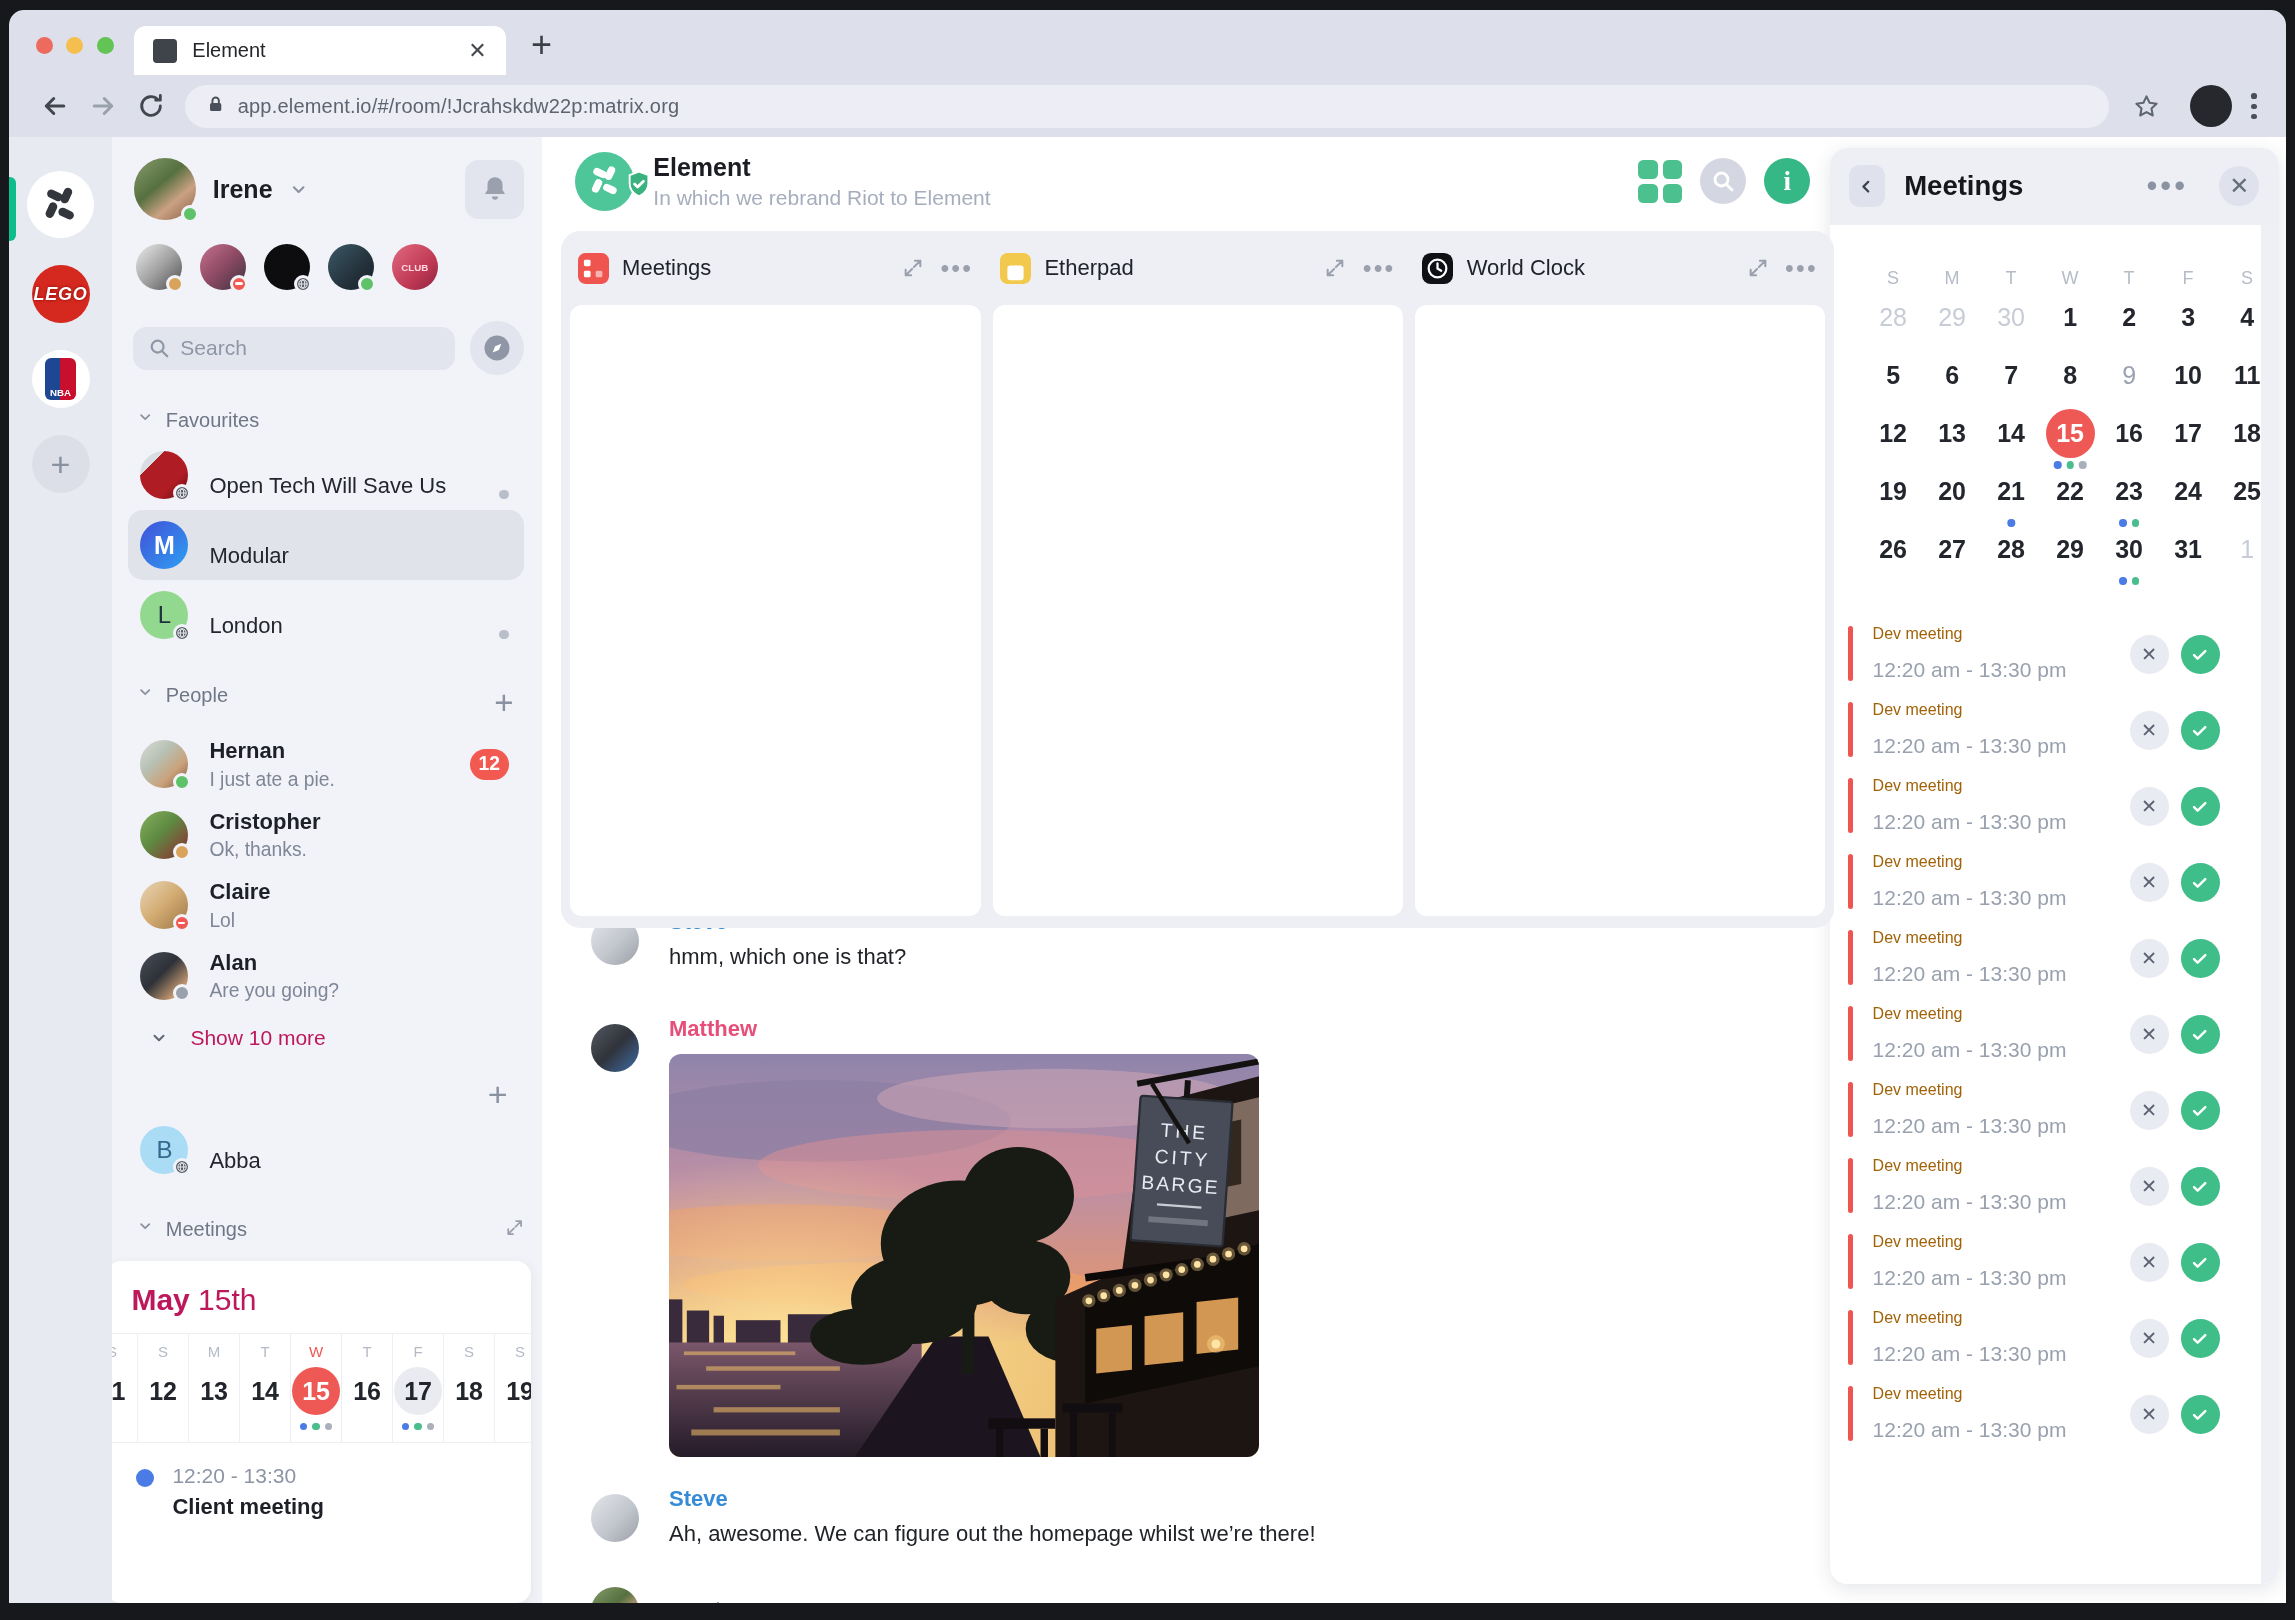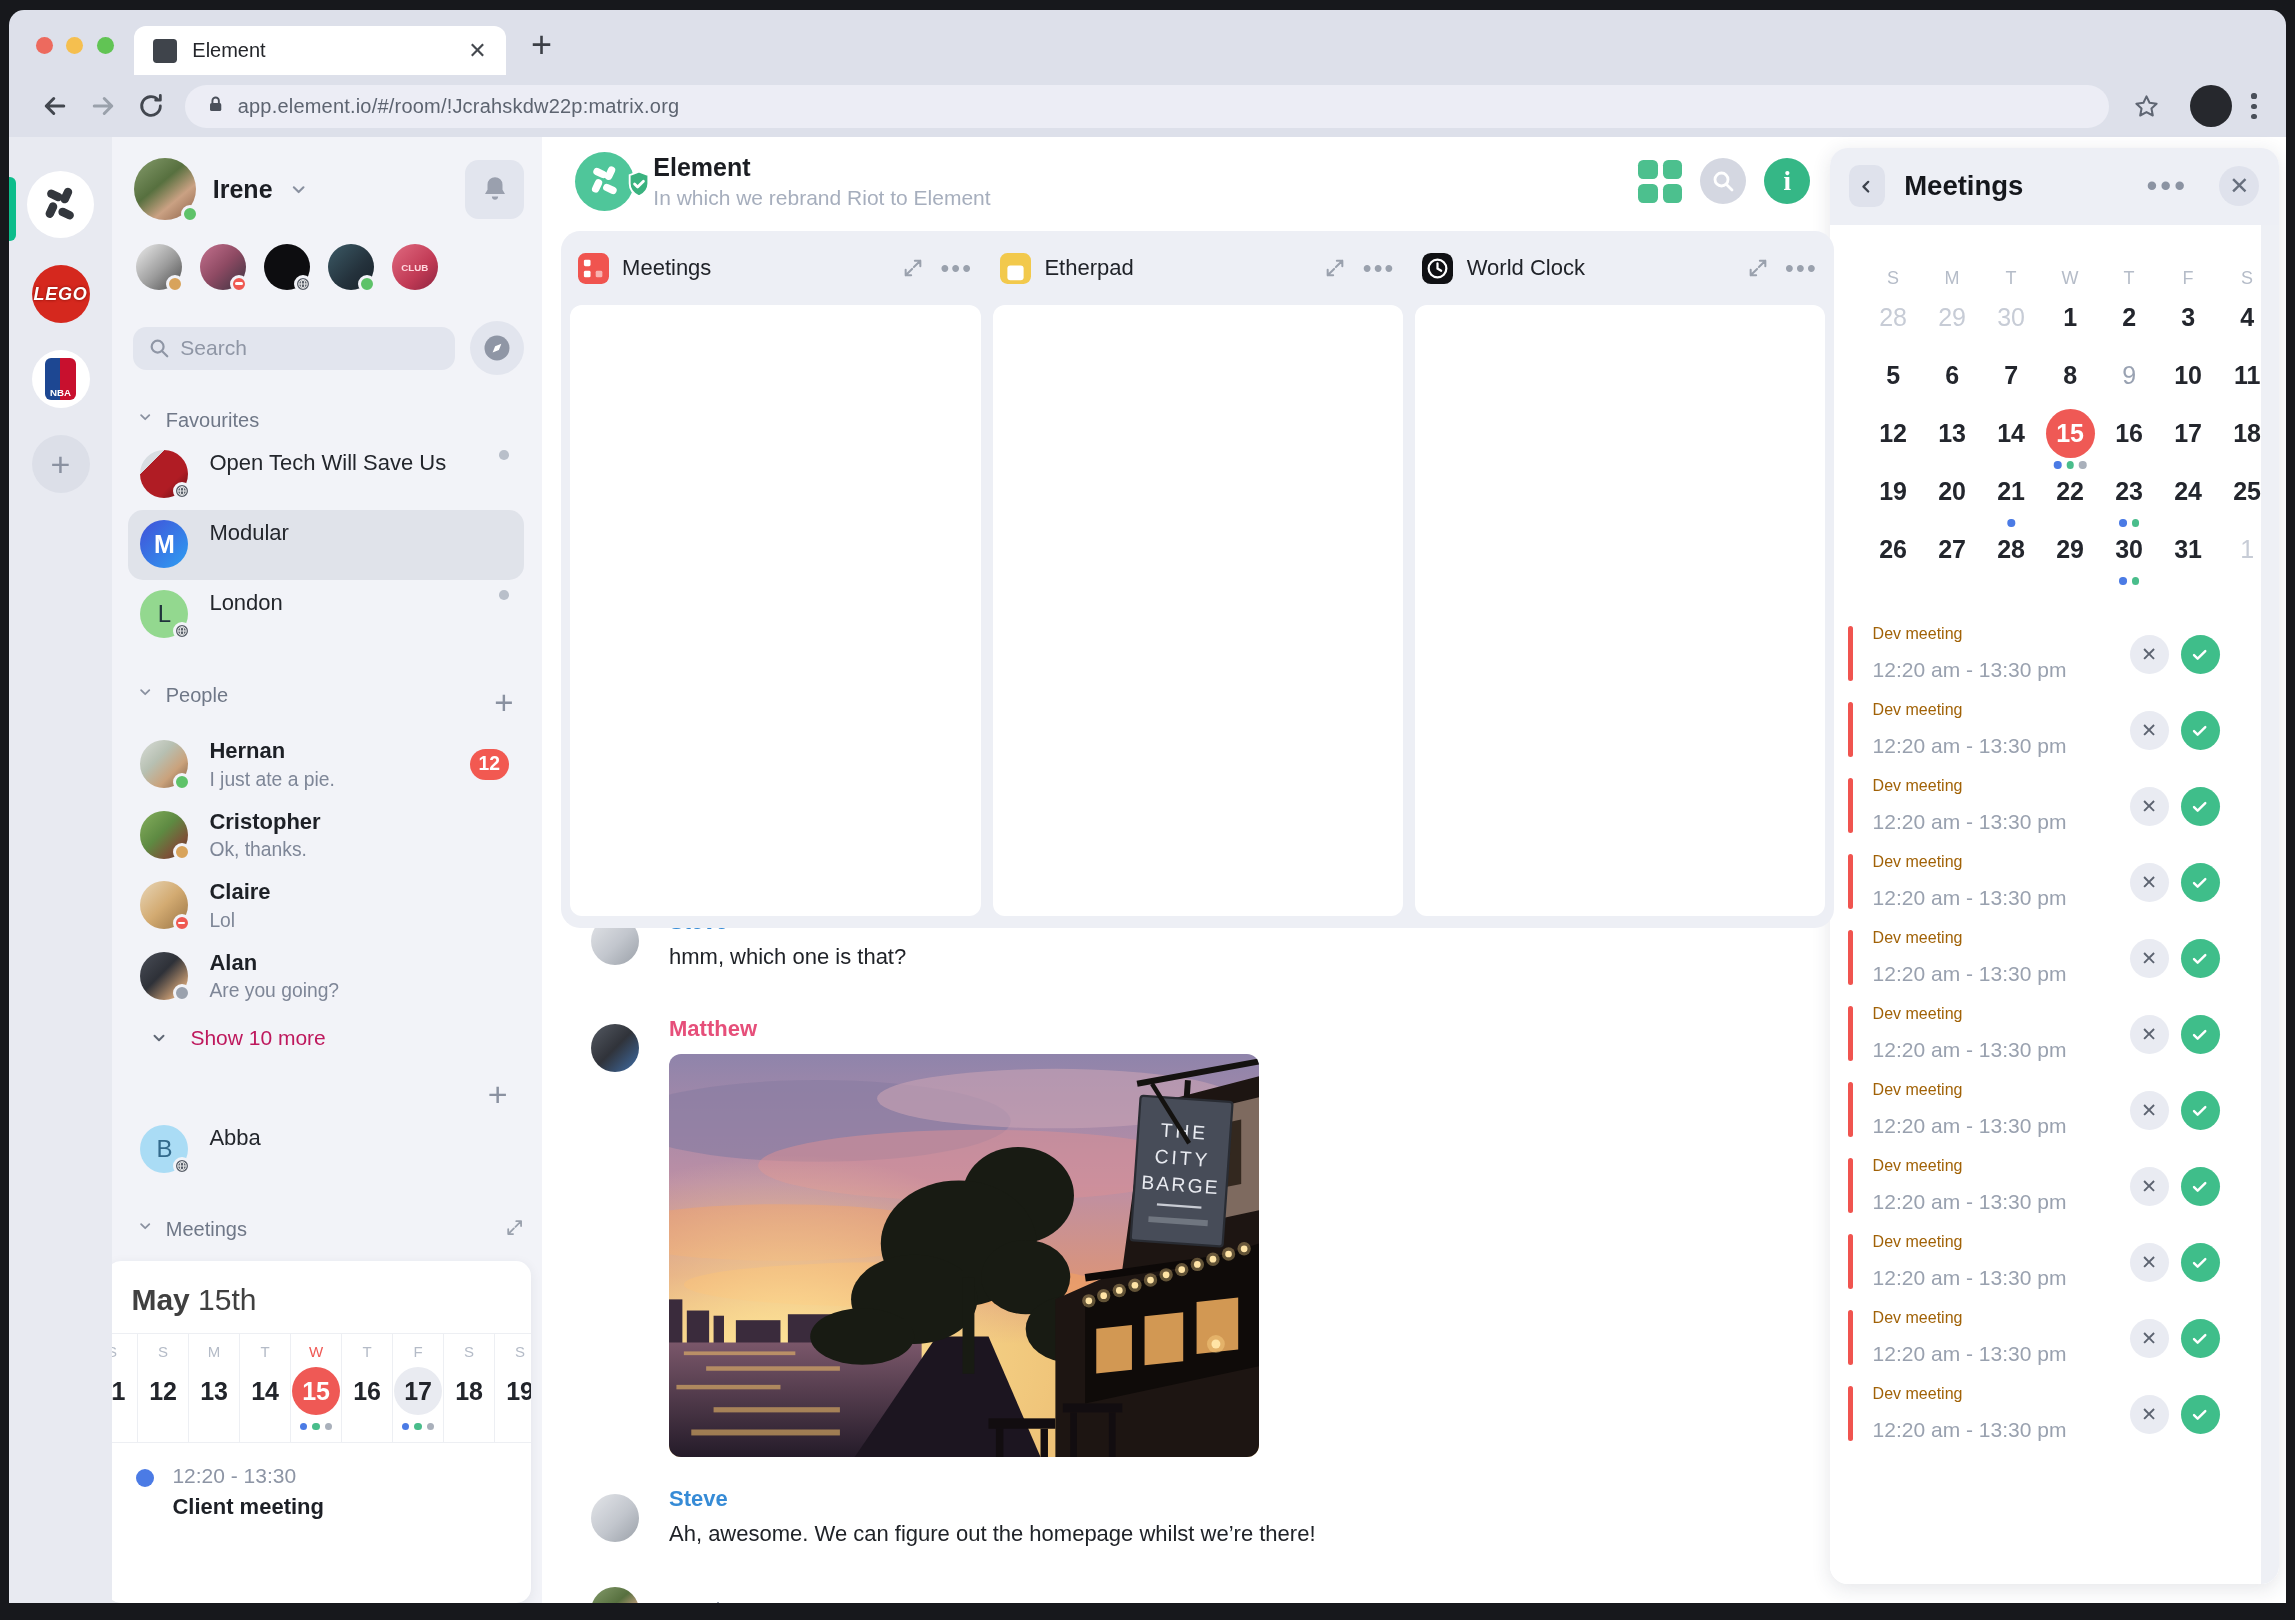--- a/index.html
+++ b/index.html
@@ -48,21 +48,21 @@
   .profile-name{font-size:25px;font-weight:700;color:#1c1e24}
   .bell-btn{margin-left:auto;width:59px;height:59px;border-radius:13.4px;background:#e2e5ee;display:grid;place-items:center}
   .avatars-row{display:flex;gap:18px;margin:24px 0 0 7.4px}
   .mini-av{width:46px;height:46px}
   .search-row{display:flex;gap:15px;margin-top:31px;align-items:center;padding-left:4.5px}
   .search-pill{flex:1;height:43px;border-radius:13.4px;background:#e2e5ee;display:flex;align-items:center;padding:0 15px;gap:10.4px;color:#8f96a5;font-size:21px}
   .compass{width:54px;height:54px;border-radius:50%;background:#e2e5ee;display:grid;place-items:center}
   .section{display:flex;align-items:flex-start;gap:12px;margin:34px 0 7.4px 9px;color:#6f7787;font-size:20px}
   .section .spacer{flex:1}
   .sec-plus{font-size:33px;font-weight:300;color:#8a91a0;margin-right:10.4px}
-  .room-item{display:flex;align-items:flex-start;gap:21px;padding:10.4px 15px 10.4px 12px;border-radius:15px;min-height:70px}
+  .room-item{display:flex;align-items:flex-end;gap:21px;padding:10.4px 15px 10.4px 12px;border-radius:15px;min-height:70px}
   .room-item.selected{background:#e0e3ea}
   .room-av{width:48px;height:48px}
   .room-label{font-size:22px;color:#23262c}
   .right-dot{margin-left:auto;width:9.7px;height:9.7px;border-radius:50%;background:#b9bfca}
   .person{display:flex;align-items:center;gap:21px;padding:9px 15px 9px 12px;min-height:70px}
   .p-name{font-size:22px;font-weight:700;color:#1d2026}
   .p-preview{font-size:19.3px;color:#7e8697;margin-top:4.5px}
   .unread{margin-left:auto;min-width:37px;height:31px;border-radius:15.6px;background:#f25951;color:#fff;font-size:19.3px;font-weight:700;display:grid;place-items:center;padding:0 9px}
   .show-more{display:flex;gap:22px;align-items:center;color:#be185d;font-size:21px;margin:15px 0 0 22px}
   .add-row{display:flex;justify-content:flex-end;padding:25px 16.4px 0 0;color:#8a91a0;font-size:34px;font-weight:300}
@@ -81,21 +81,21 @@
   .av-abba{background:#aadcf5;color:#336a8c}
   .av-hernan{background:linear-gradient(135deg,#d9ddd8,#b7c0b2 38%,#caa27c 68%,#7c5b40)}
   .av-cristopher{background:linear-gradient(135deg,#86b05e,#5e8a42 45%,#7c5338 75%,#54351f)}
   .av-claire{background:linear-gradient(135deg,#e8d6b8,#d3ab72 50%,#9a7444)}
   .av-alan{background:linear-gradient(135deg,#4a4e58,#2e3138 45%,#c79b72 82%)}
   .av-steve{background:linear-gradient(135deg,#e3e5e9,#c2c6cd 55%,#9aa0a8)}
   .av-matthew{background:linear-gradient(135deg,#555a63,#30333a 50%,#3f6ea8)}
 
   
   .mini-card{background:#fff;border-radius:15px;margin:12px -7.4px 0 -22px;box-shadow:0 3px 12px rgba(40,50,70,.08);overflow:hidden;flex:1}
-  .mini-title{padding:22px 25px 16.4px;font-size:30px;color:#404040}
+  .mini-title{padding:22px 25px 16.4px;font-size:30px;color:#be185d}
   .mini-title b{font-weight:700}
   .strip{border-top:1.5px solid #edeff3;border-bottom:1.5px solid #edeff3;display:flex;width:476px;margin-left:-19.3px}
   .cell{width:51px;border-right:1.5px solid #edeff3;padding:9px 0 10.4px;display:flex;flex-direction:column;align-items:center;gap:7.4px}
   .cell .lt{font-size:15px;color:#b4bbc7}
   .cell .lt.red{color:#ef5955}
   .numwrap{width:48px;height:48px;display:grid;place-items:center;font-size:25px;font-weight:600;color:#22252b;border-radius:50%}
   .numwrap.sel{background:#ef5955;color:#fff}
   .numwrap.hl{background:#e9ebf1}
   .dotsrow{height:9px;display:flex;gap:5.2px}
   .cdot{width:7.4px;height:7.4px;border-radius:50%}

